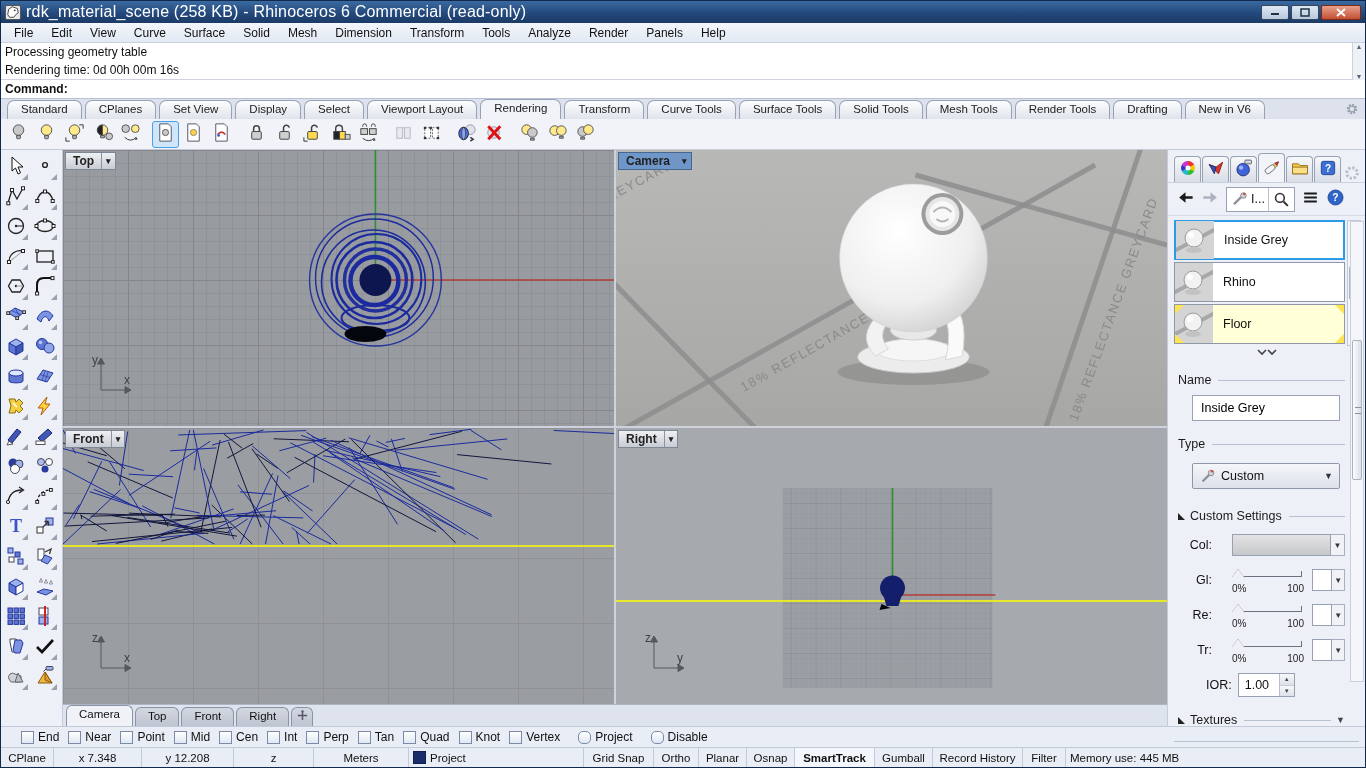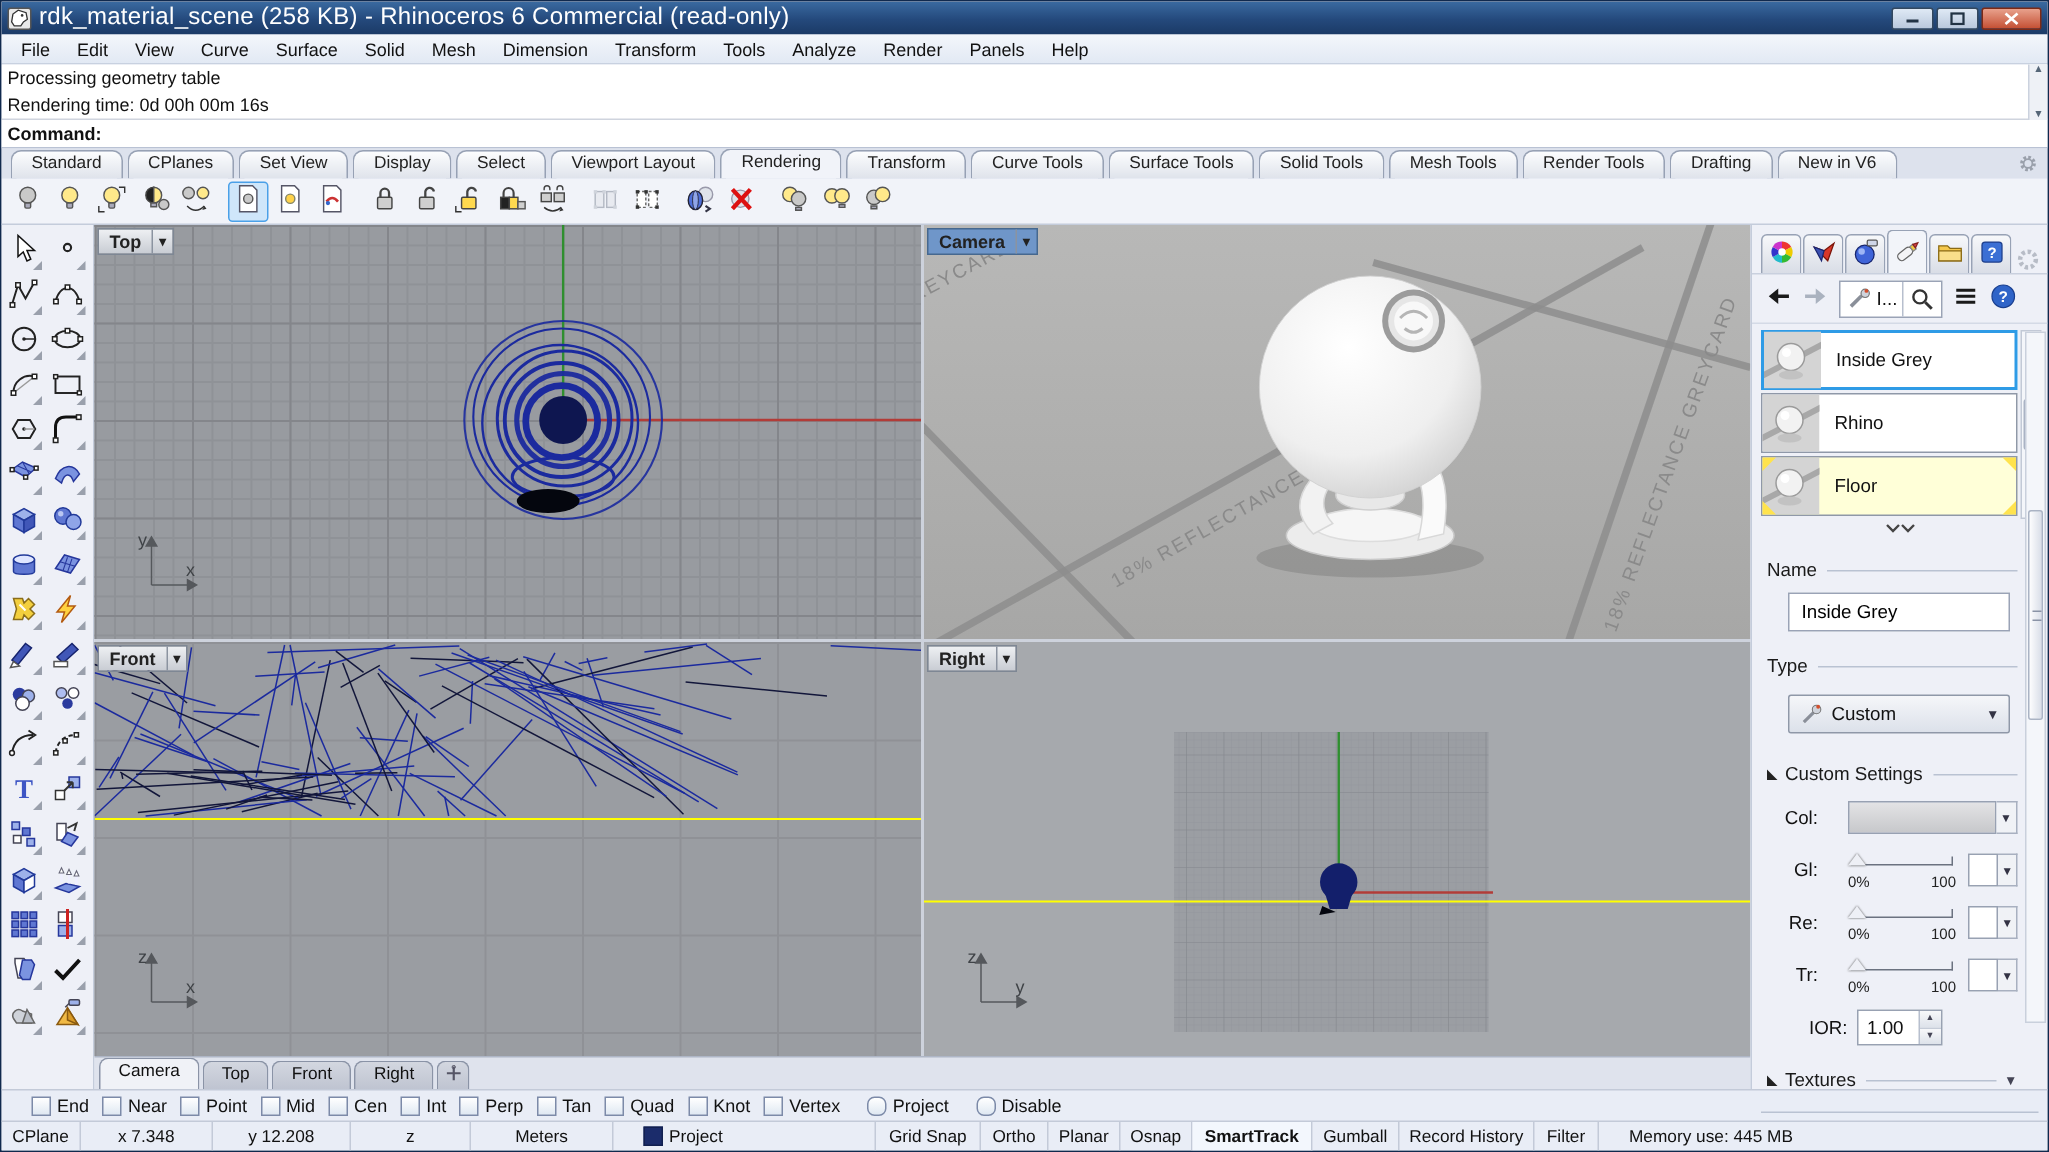--- a/index.html
+++ b/index.html
@@ -91,21 +91,21 @@
 
   
   .osnap{height:21px;background:#e9edf6;border-top:1px solid #c3cad8;display:flex;align-items:center;padding:0 20px;gap:9px;flex:0 0 auto;}
   .osnap-item{display:flex;align-items:center;gap:4px;}
   .osnap-item .cb{width:13px;height:13px;border:1px solid #7c8aa8;background:linear-gradient(#fff,#dfe8f2);}
   .osnap-item.rounded .cb{border-radius:5px;}
   .osnap-item.rounded{margin-left:9px;}
 
   
   .statusbar{height:20px;background:#e9edf6;border-top:1px solid #c3cad8;display:flex;align-items:stretch;flex:0 0 auto;font-size:11.5px;}
-  .scell{display:flex;align-items:center;justify-content:center;border-right:1px solid #c3cad8;padding:0 20px;white-space:nowrap;}
+  .scell{display:flex;align-items:center;justify-content:center;border-right:1px solid #c3cad8;padding:0 4px;white-space:nowrap;}
   .scell.bold{font-weight:bold;background:#f3f7fd;}
   .scell .sw{display:none;width:13px;height:13px;background:var(--material-swatch,#1b2c6b);margin-right:4px;border:1px solid #122050;}
   .scell.swatch .sw{display:inline-block;}
   .scell.swatch{justify-content:flex-start;}
   .scell:nth-of-type(1){width:53px;}
   .scell:nth-of-type(2){width:88px;}
   .scell:nth-of-type(3){width:92px;}
   .scell:nth-of-type(4){width:80px;}
   .scell:nth-of-type(5){width:95px;}
   .scell:nth-of-type(6){width:175px;}

